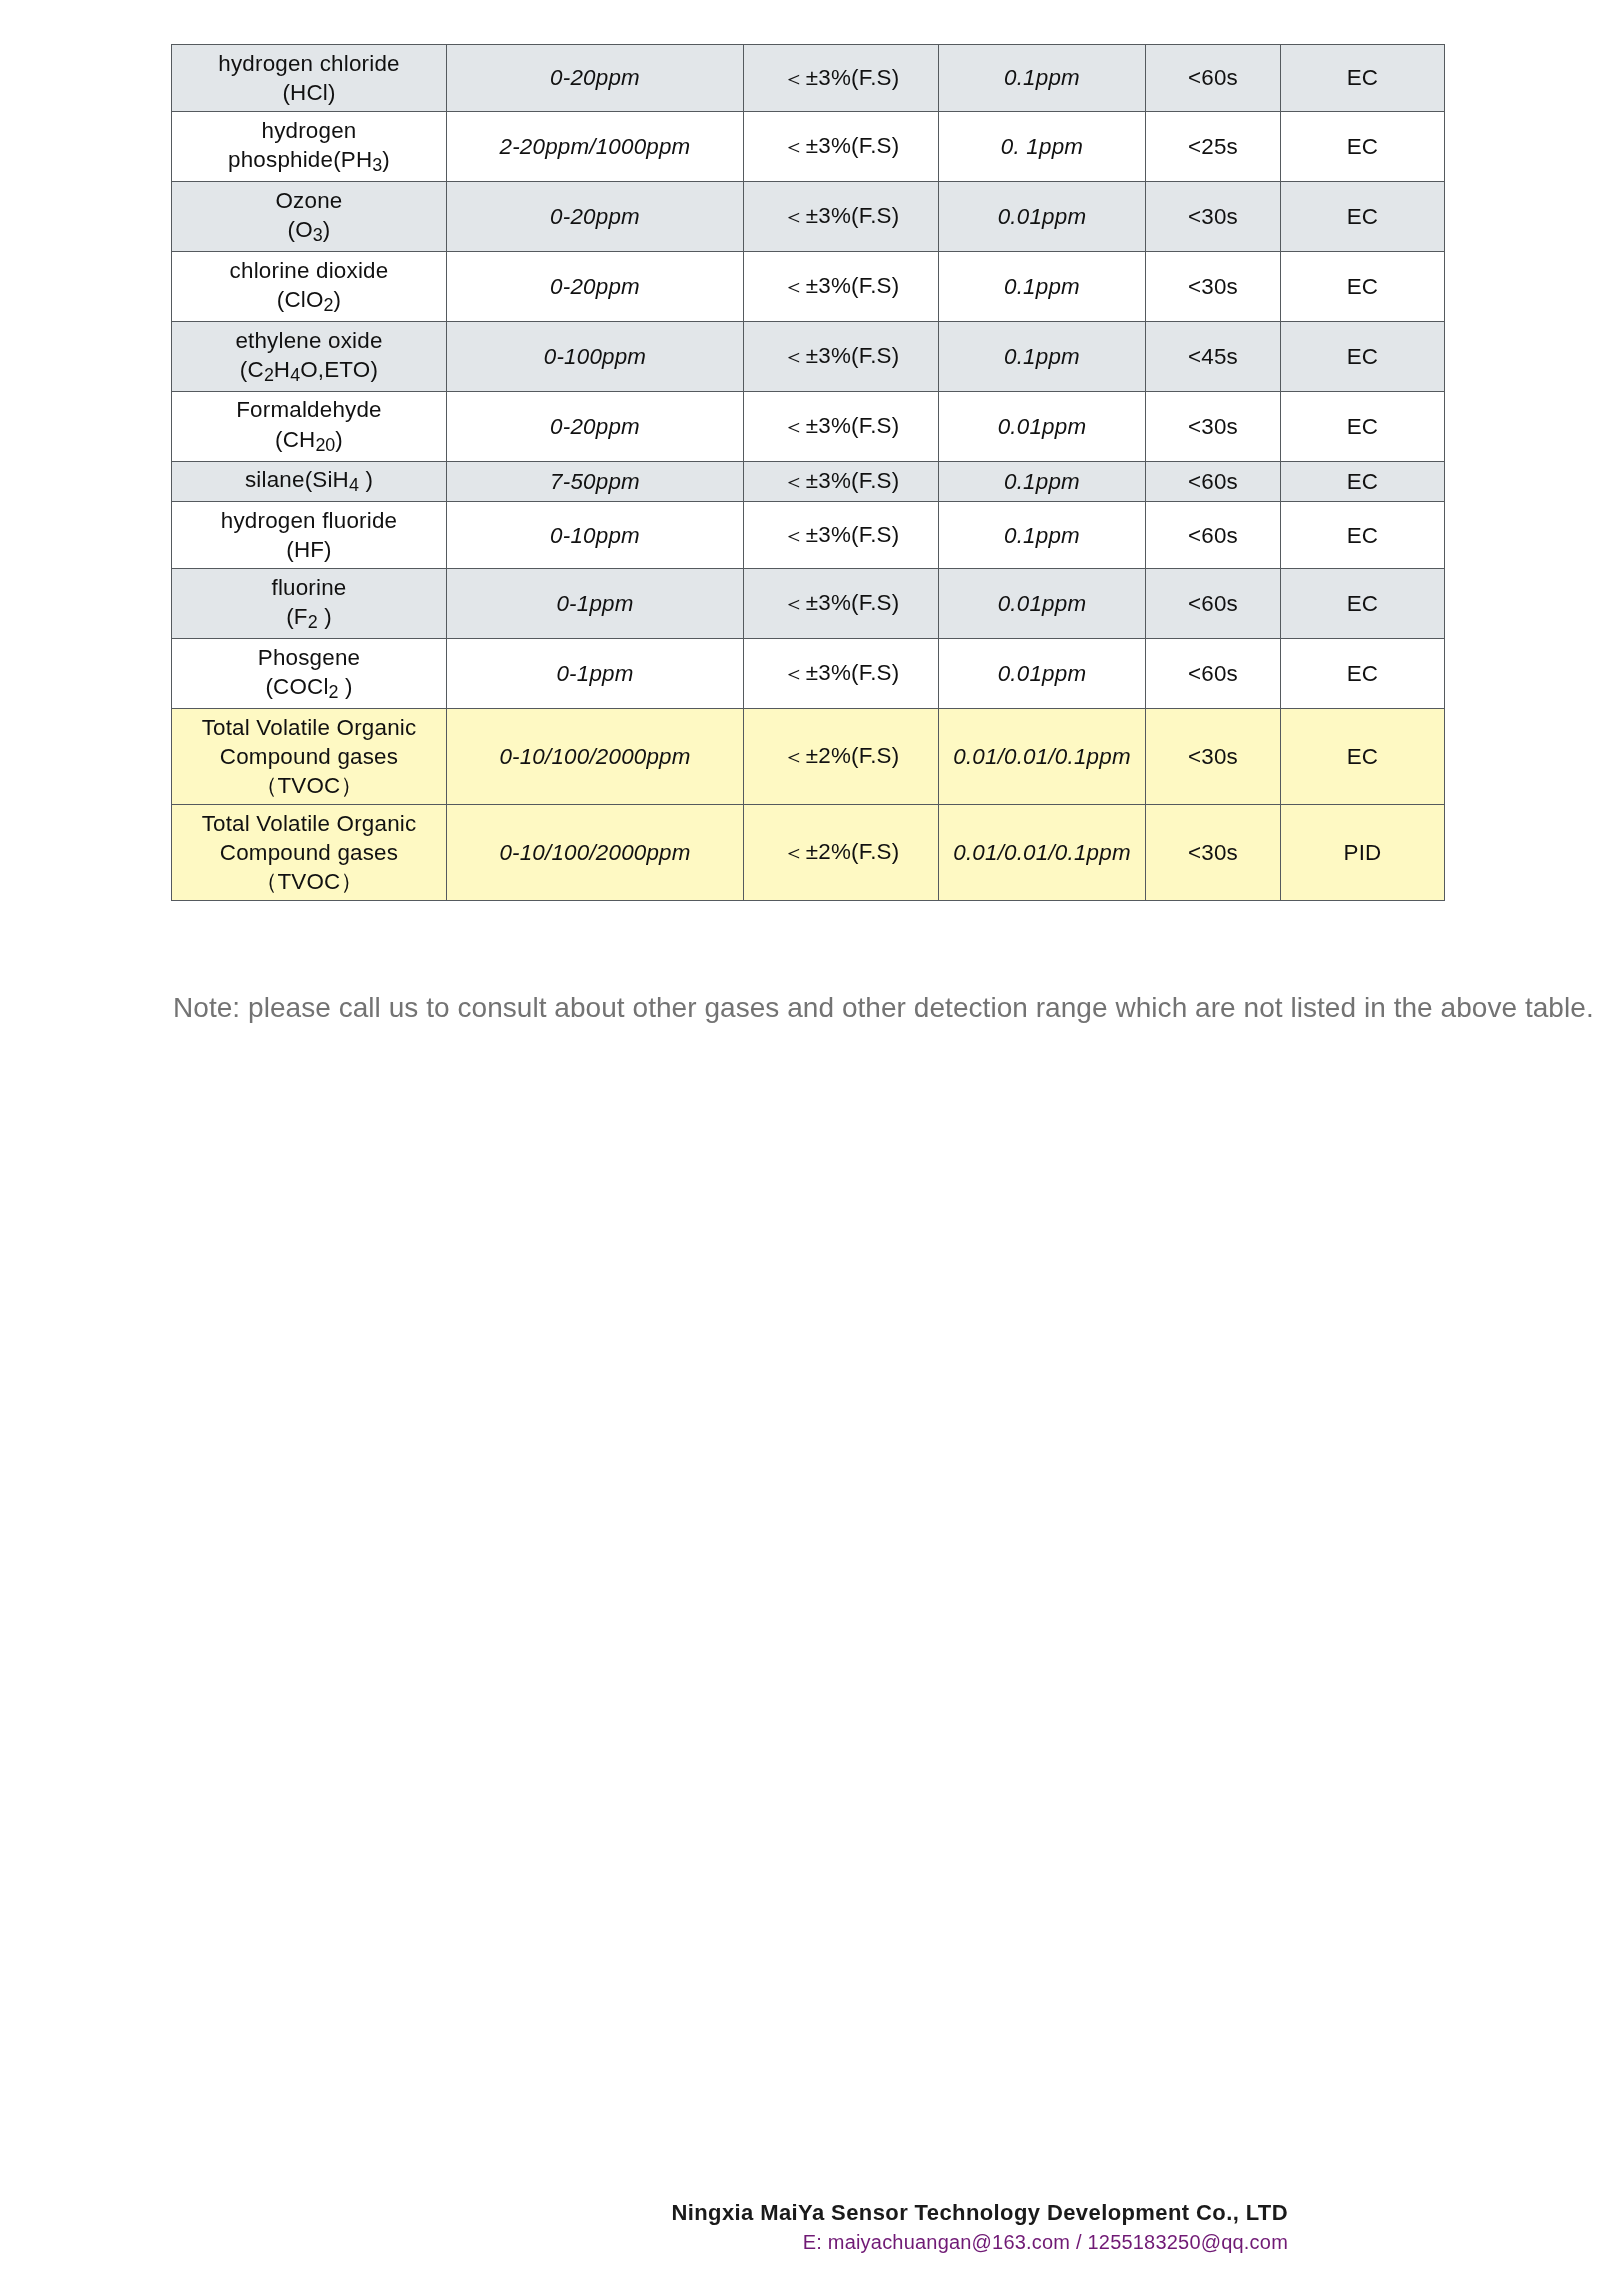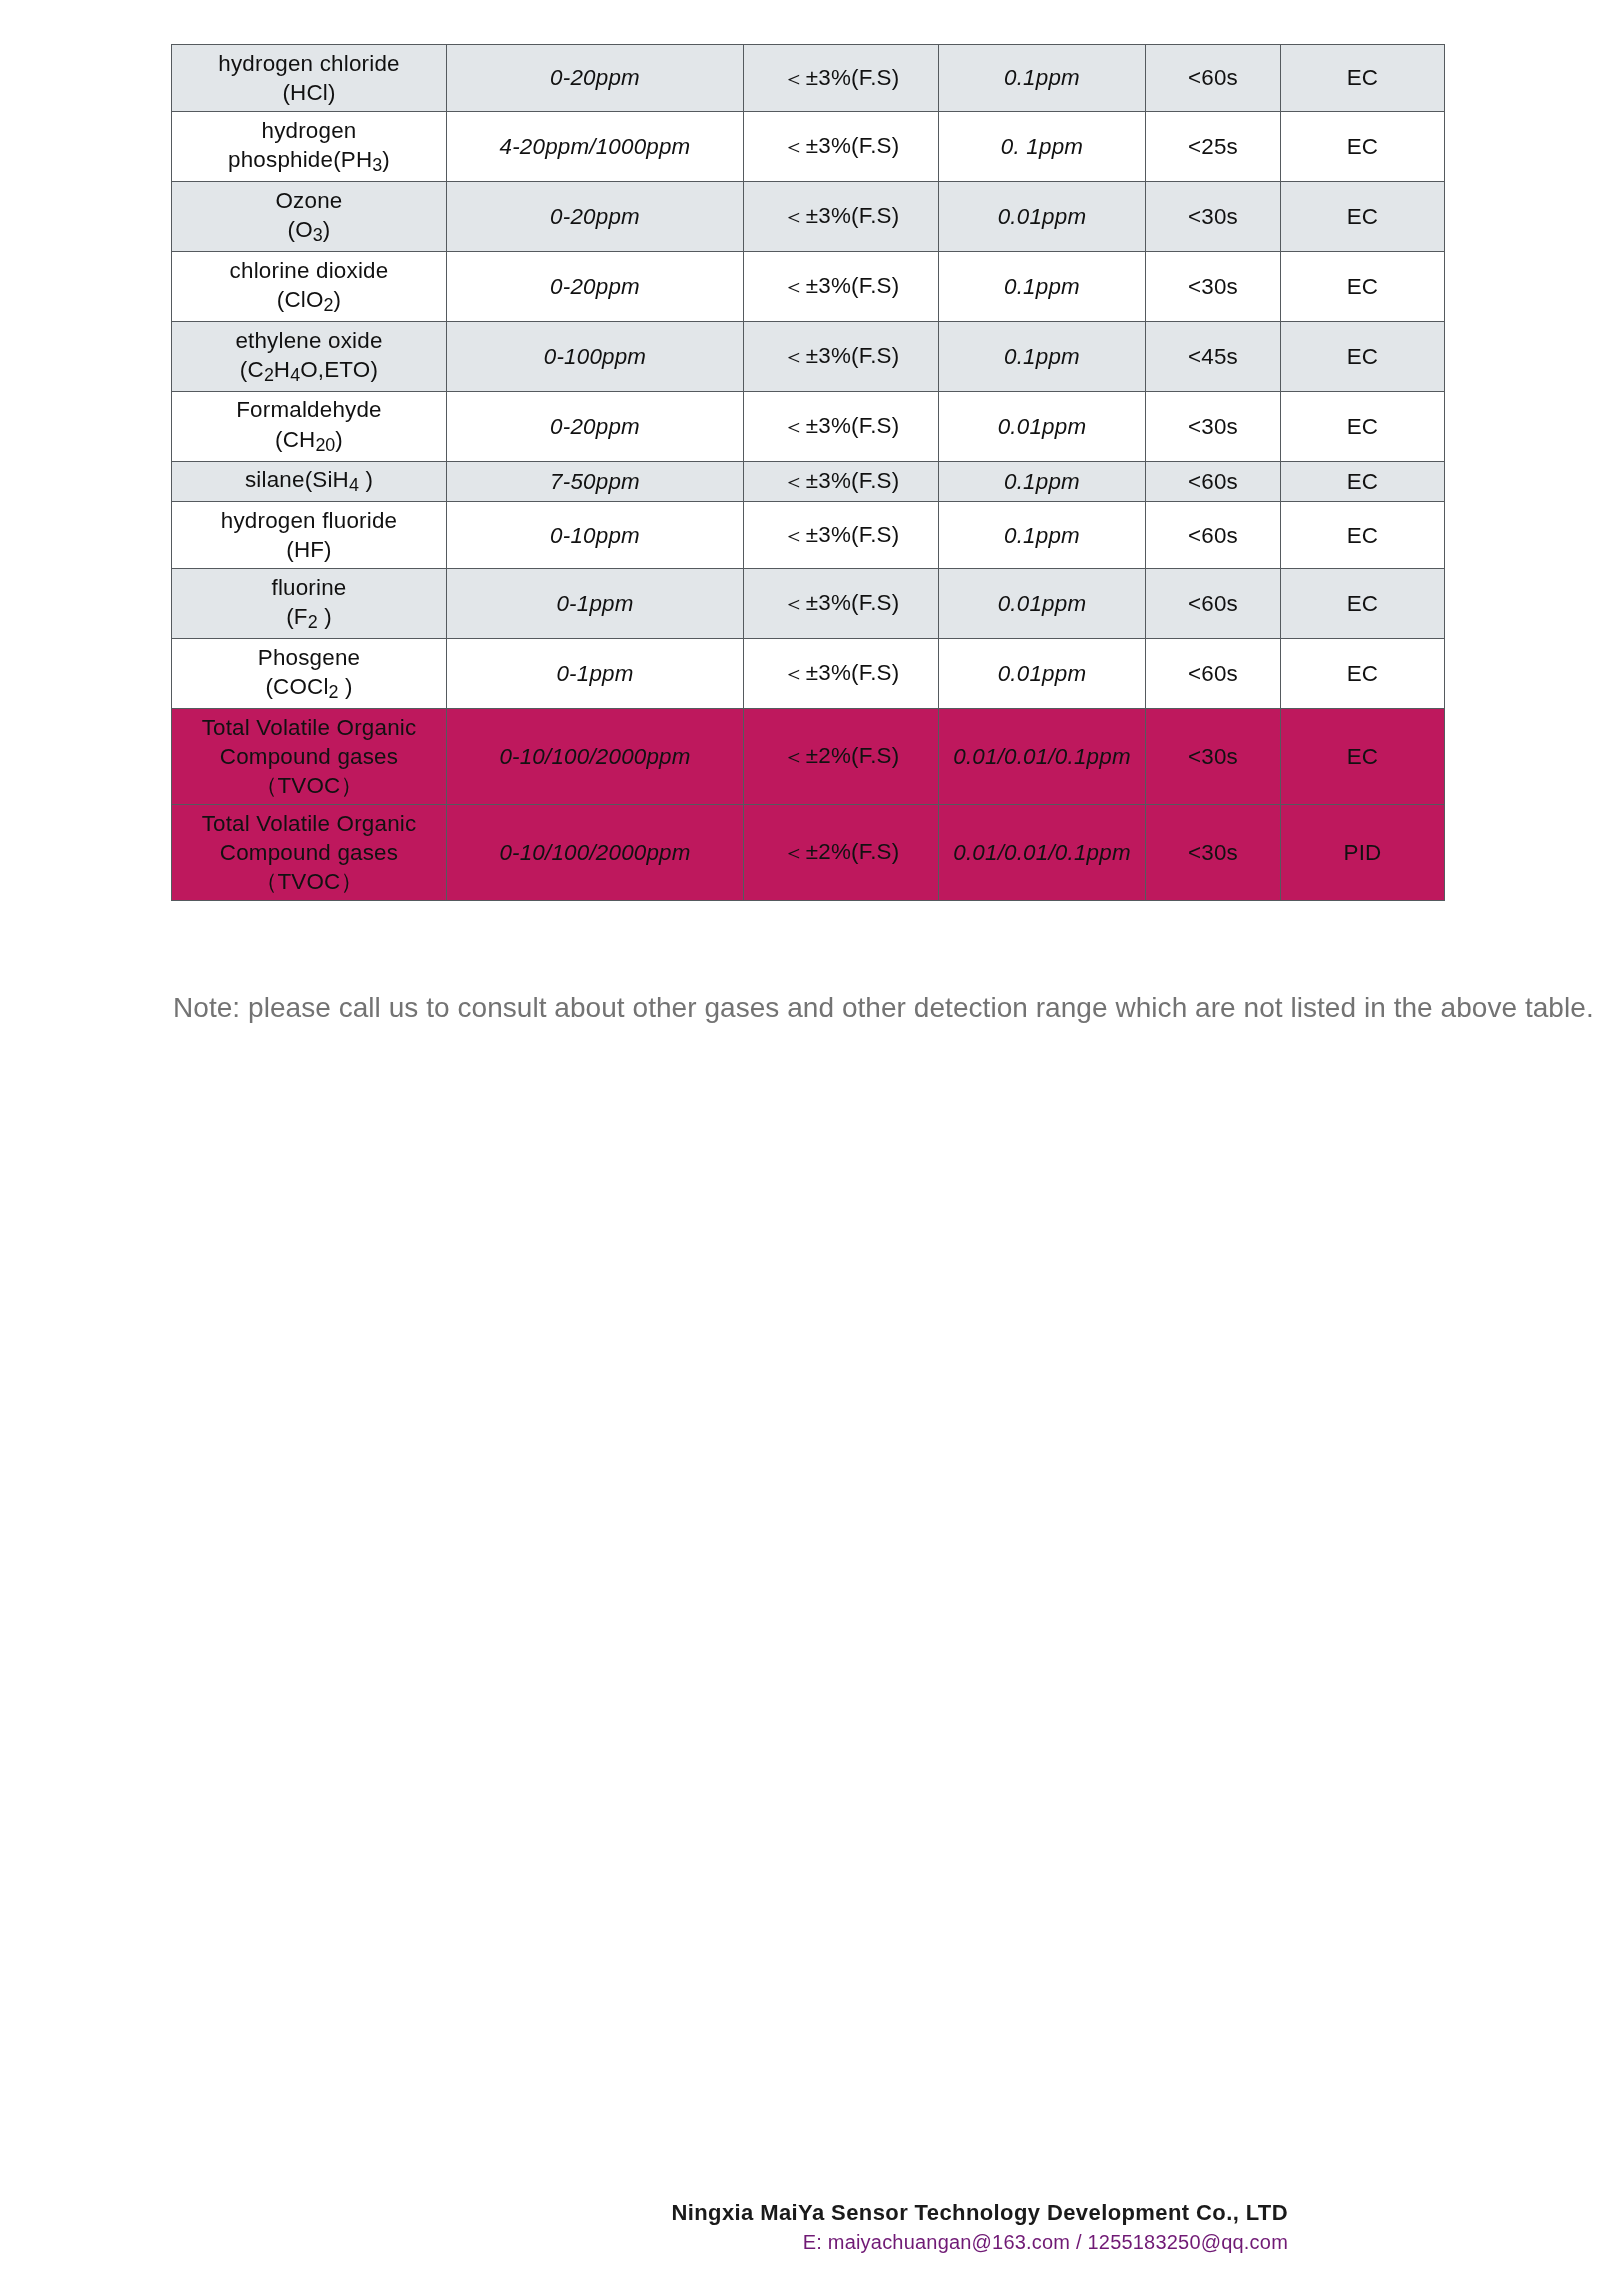--- a/index.html
+++ b/index.html
@@ -50,21 +50,21 @@
   
   col.c0 { width: 275px; }
   col.c1 { width: 297px; }
   col.c2 { width: 195px; }
   col.c3 { width: 207px; }
   col.c4 { width: 135px; }
   col.c5 { width: 164px; }
 
   tr.shade td { background: #e2e6e9; }
   tr.plain td { background: #ffffff; }
-  tr.tvoc td  { background: #be185d; }
+  tr.tvoc td  { background: #fef9c3; }
 
   .cell-name {
     letter-spacing: 0.6px;
   }
   .cell-range, .cell-res {
     letter-spacing: 0.9px;
     font-style: italic;
   }
   .lt {
     font-size: 22px;
@@ -134,21 +134,21 @@
           <tr class="shade">
             <td class="cell-name">hydrogen chloride<br>(HCl)</td>
             <td class="cell-range">0-20ppm</td>
             <td class="cell-accuracy nowrapcell"><span class="lt">＜</span>±3%(F.S)</td>
             <td class="cell-res">0.1ppm</td>
             <td>&lt;60s</td>
             <td>EC</td>
           </tr>
           <tr class="plain">
             <td class="cell-name">hydrogen<br>phosphide(PH<span class="sub">3</span>)</td>
-            <td class="cell-range">4-20ppm/1000ppm</td>
+            <td class="cell-range">2-20ppm/1000ppm</td>
             <td class="cell-accuracy nowrapcell"><span class="lt">＜</span>±3%(F.S)</td>
             <td class="cell-res">0. 1ppm</td>
             <td>&lt;25s</td>
             <td>EC</td>
           </tr>
           <tr class="shade">
             <td class="cell-name">Ozone<br>(O<span class="sub">3</span>)</td>
             <td class="cell-range">0-20ppm</td>
             <td class="cell-accuracy nowrapcell"><span class="lt">＜</span>±3%(F.S)</td>
             <td class="cell-res">0.01ppm</td>

